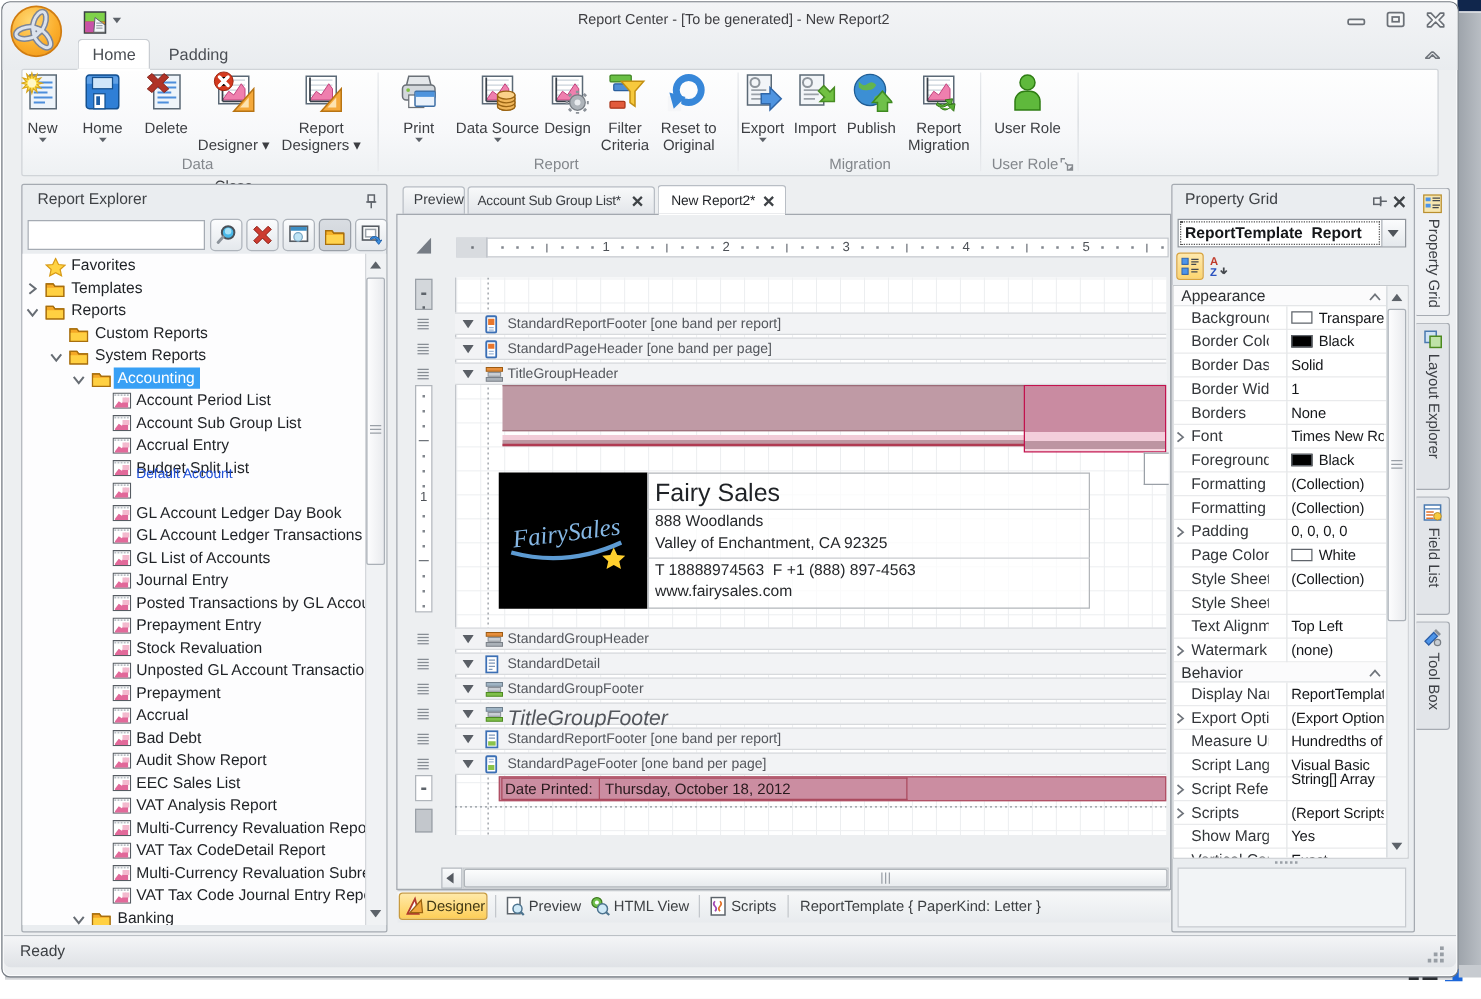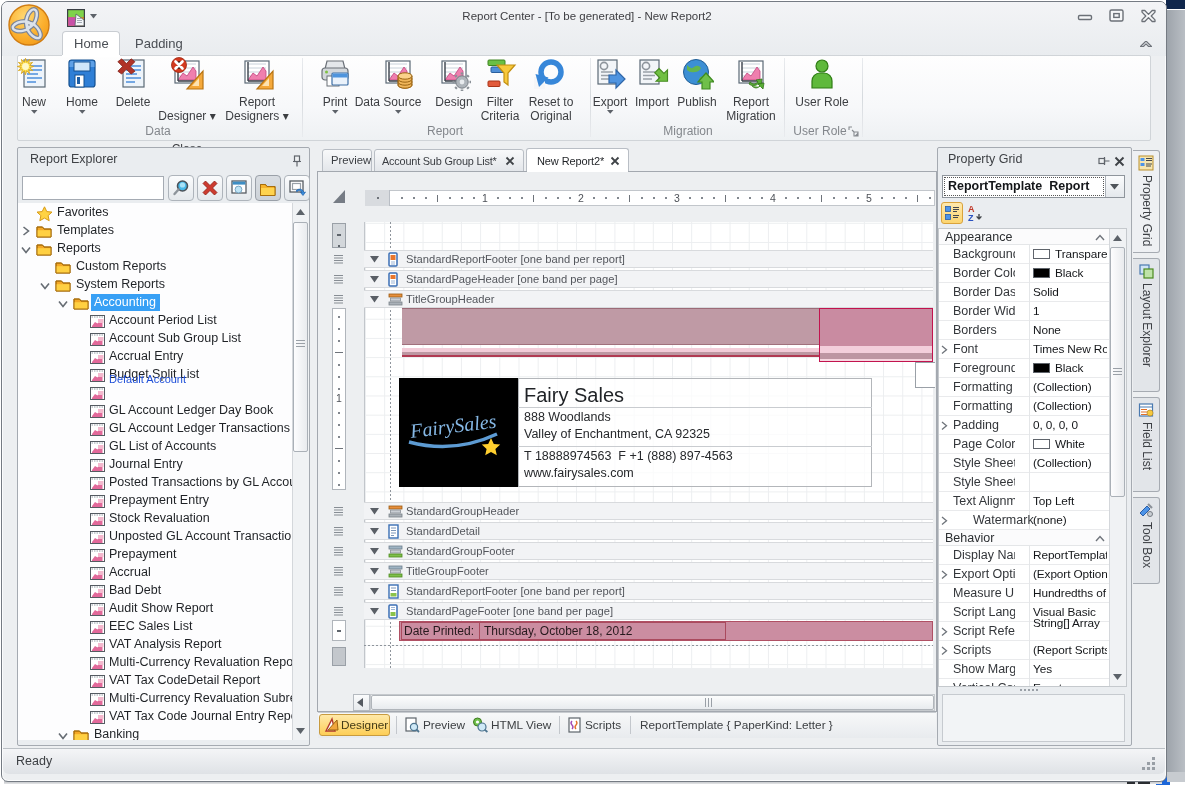--- a/index.html
+++ b/index.html
@@ -196,21 +196,21 @@
   </svg>
 <div class="a" style="left:73px;top:95px;white-space:nowrap;width:120px;text-align:center;font-size:12px;color:#3c3e42;">Delete</div>
 <div class="a" style="left:127px;top:95px;white-space:nowrap;width:120px;text-align:center;font-size:12px;color:#3c3e42;margin-top:47px;">Close</div>
 <div class="a" style="left:127px;top:109px;white-space:nowrap;width:120px;text-align:center;font-size:12px;color:#3c3e42;">Designer ▾</div>
 <div class="a" style="left:197px;top:95px;white-space:nowrap;width:120px;text-align:center;font-size:12px;color:#3c3e42;">Report</div>
 <div class="a" style="left:197px;top:109px;white-space:nowrap;width:120px;text-align:center;font-size:12px;color:#3c3e42;">Designers ▾</div>
 <div class="a" style="left:275px;top:95px;white-space:nowrap;width:120px;text-align:center;font-size:12px;color:#3c3e42;">Print</div>
 <svg class="a" style="left:332px;top:110px" width="7" height="4">
     <path d="M0,0 h6.5 l-3.25,3.8 z" fill="#5d6269"></path>
   </svg>
-<div class="a" style="left:338px;top:95px;white-space:nowrap;width:100px;text-align:center;font-size:12px;color:#3c3e42;">Data Source</div>
+<div class="a" style="left:338px;top:95px;white-space:nowrap;width:120px;text-align:center;font-size:12px;color:#3c3e42;">Data Source</div>
 <svg class="a" style="left:395px;top:110px" width="7" height="4">
     <path d="M0,0 h6.5 l-3.25,3.8 z" fill="#5d6269"></path>
   </svg>
 <div class="a" style="left:394px;top:95px;white-space:nowrap;width:120px;text-align:center;font-size:12px;color:#3c3e42;">Design</div>
 <div class="a" style="left:440px;top:95px;white-space:nowrap;width:120px;text-align:center;font-size:12px;color:#3c3e42;">Filter</div>
 <div class="a" style="left:440px;top:109px;white-space:nowrap;width:120px;text-align:center;font-size:12px;color:#3c3e42;">Criteria</div>
 <div class="a" style="left:491px;top:95px;white-space:nowrap;width:120px;text-align:center;font-size:12px;color:#3c3e42;">Reset to</div>
 <div class="a" style="left:491px;top:109px;white-space:nowrap;width:120px;text-align:center;font-size:12px;color:#3c3e42;">Original</div>
 <div class="a" style="left:550px;top:95px;white-space:nowrap;width:120px;text-align:center;font-size:12px;color:#3c3e42;">Export</div>
 <svg class="a" style="left:607px;top:110px" width="7" height="4">
@@ -656,21 +656,21 @@
 <svg class="a" style="left:370px;top:568px" width="9" height="7">
     <path d="M0,0 h9 l-4.5,6.5 z" fill="#5a5f66"></path>
   </svg>
 <div class="a" style="left:388px;top:564px;">
     <svg width="15" height="14" viewBox="0 0 15 14">
       <rect x="1" y="2" width="13" height="3" fill="#9fb4c4" stroke="#6f7f8d" stroke-width="0.8"></rect>
       <rect x="2.5" y="6" width="10" height="3" fill="#c9ced4" stroke="#8a9097" stroke-width="0.8"></rect>
       <rect x="1" y="10" width="13" height="3" fill="#7fbf4a" stroke="#4c8a1f" stroke-width="0.8"></rect>
     </svg>
   </div>
-<div class="a" style="left:406px;top:565px;white-space:nowrap;font-size:11px;color:#53565c;">TitleGroupFooter</div>
+<div class="a" style="left:406px;top:565px;white-space:nowrap;font-size:17px;color:#53565c;font-style:italic;">TitleGroupFooter</div>
 <div class="a" style="left:334px;top:567px;width:9px;height:1px;border-top:1px solid #878d94;box-shadow:0 2.5px #878d94,0 5px #878d94,0 7.5px #878d94;"></div>
 <div class="a" style="left:364px;top:582px;width:569px;height:18px;background:#f2f3f5;border-top:1px solid #d8dadd;border-bottom:1px solid #d8dadd;"></div>
 <svg class="a" style="left:370px;top:588px" width="9" height="7">
     <path d="M0,0 h9 l-4.5,6.5 z" fill="#5a5f66"></path>
   </svg>
 <div class="a" style="left:388px;top:584px;">
     <svg width="11" height="15" viewBox="0 0 11 15">
       <rect x="1" y="1" width="9" height="13" fill="#fff" stroke="#3b6fb5" stroke-width="1.4"></rect>
       <path d="M3,4 h5 M3,6.5 h5" stroke="#7c96b8" stroke-width="1"></path>
       <rect x="2.5" y="9" width="6" height="3.5" fill="#8bc34a"></rect>
@@ -852,21 +852,21 @@
     <div class="a" style="left:94px;top:246px;width:74px;overflow:hidden;font-size:11.8px;letter-spacing:-0.1px;color:#141619;white-space:nowrap;"></div>
     <div class="a" style="left:0px;top:263px;width:170px;height:19px;border-bottom:1px solid #e9eaec;"></div>
     <div class="a" style="left:90px;top:263px;width:1px;height:19px;background:#e4e6e8;"></div>
     <div class="a" style="left:14px;top:265px;width:62px;overflow:hidden;font-size:12.5px;color:#33363a;white-space:nowrap;">Text Alignment</div>
     <div class="a" style="left:94px;top:265px;width:74px;overflow:hidden;font-size:11.8px;letter-spacing:-0.1px;color:#141619;white-space:nowrap;">Top Left</div>
     <div class="a" style="left:0px;top:282px;width:170px;height:19px;border-bottom:1px solid #e9eaec;"></div>
     <div class="a" style="left:90px;top:282px;width:1px;height:19px;background:#e4e6e8;"></div>
     <svg class="a" style="left:2px;top:287px" width="7" height="9">
       <path d="M1,1 l4.5,3.7 -4.5,3.7" fill="none" stroke="#6f747b" stroke-width="1.3"></path>
     </svg>
-    <div class="a" style="left:14px;top:284px;width:62px;overflow:hidden;font-size:12.5px;color:#33363a;white-space:nowrap;margin-left:20px;">Watermark</div>
+    <div class="a" style="left:14px;top:284px;width:62px;overflow:hidden;font-size:12.5px;color:#33363a;white-space:nowrap;">Watermark</div>
     <div class="a" style="left:94px;top:284px;width:74px;overflow:hidden;font-size:11.8px;letter-spacing:-0.1px;color:#141619;white-space:nowrap;">(none)</div>
     <div class="a" style="left:0px;top:301px;width:170px;height:16px;border-bottom:1px solid #e4e6e8;background:#fbfbfc;"></div>
     <div class="a" style="left:6px;top:302px;font-size:12.5px;color:#2b2e31;">Behavior</div>
     <svg class="a" style="left:156px;top:306px" width="10" height="7">
       <path d="M1,6 l4,-4.5 4,4.5" fill="none" stroke="#6f747b" stroke-width="1.4"></path>
     </svg>
     <div class="a" style="left:0px;top:317px;width:170px;height:19px;border-bottom:1px solid #e9eaec;"></div>
     <div class="a" style="left:90px;top:317px;width:1px;height:19px;background:#e4e6e8;"></div>
     <div class="a" style="left:14px;top:319px;width:62px;overflow:hidden;font-size:12.5px;color:#33363a;white-space:nowrap;">Display Name</div>
     <div class="a" style="left:94px;top:319px;width:74px;overflow:hidden;font-size:11.8px;letter-spacing:-0.1px;color:#141619;white-space:nowrap;">ReportTemplate</div>

